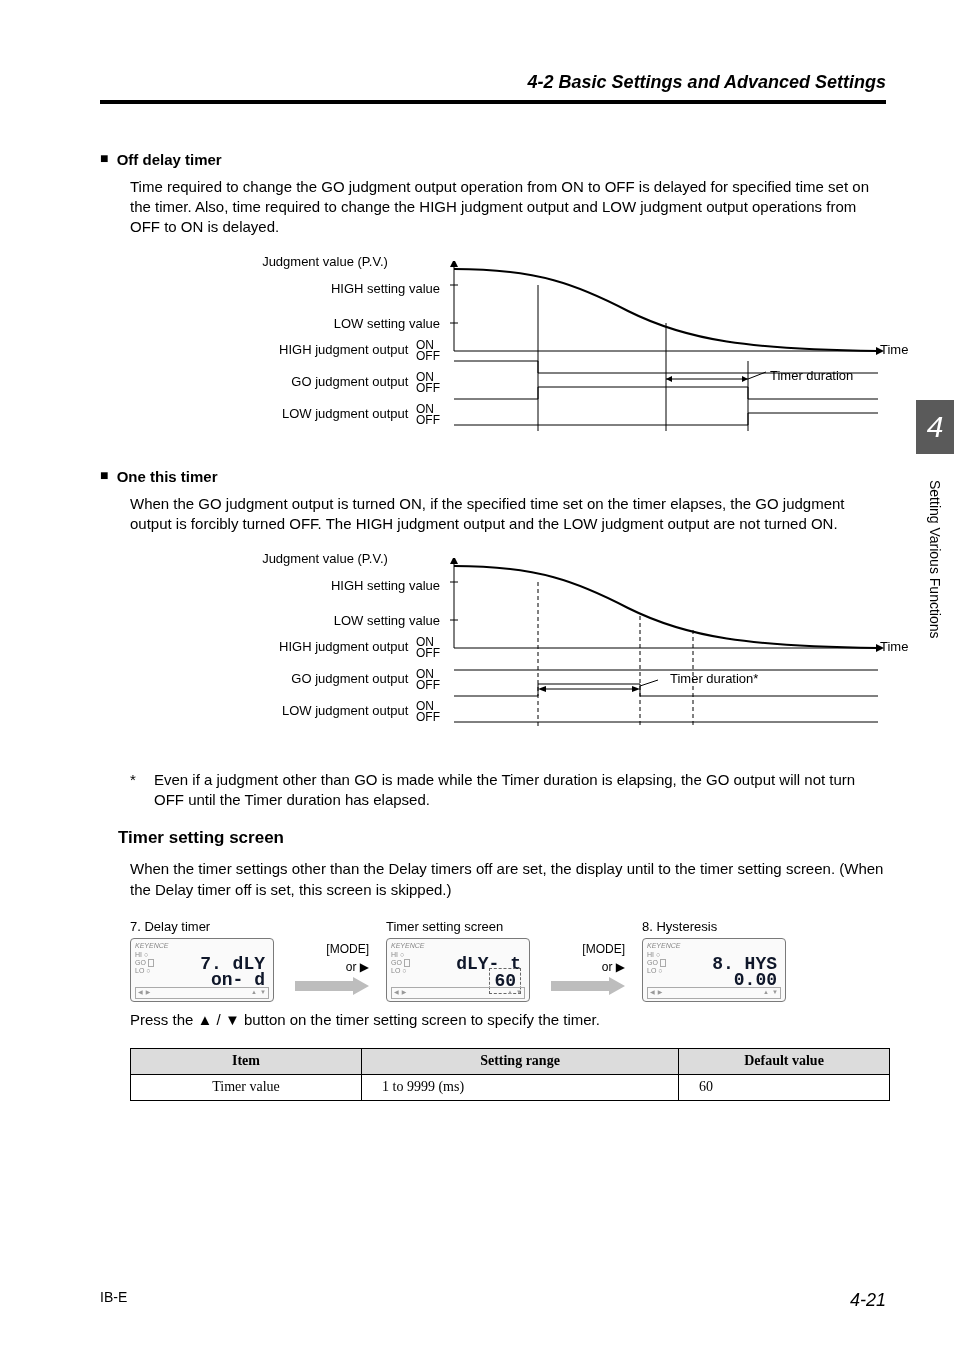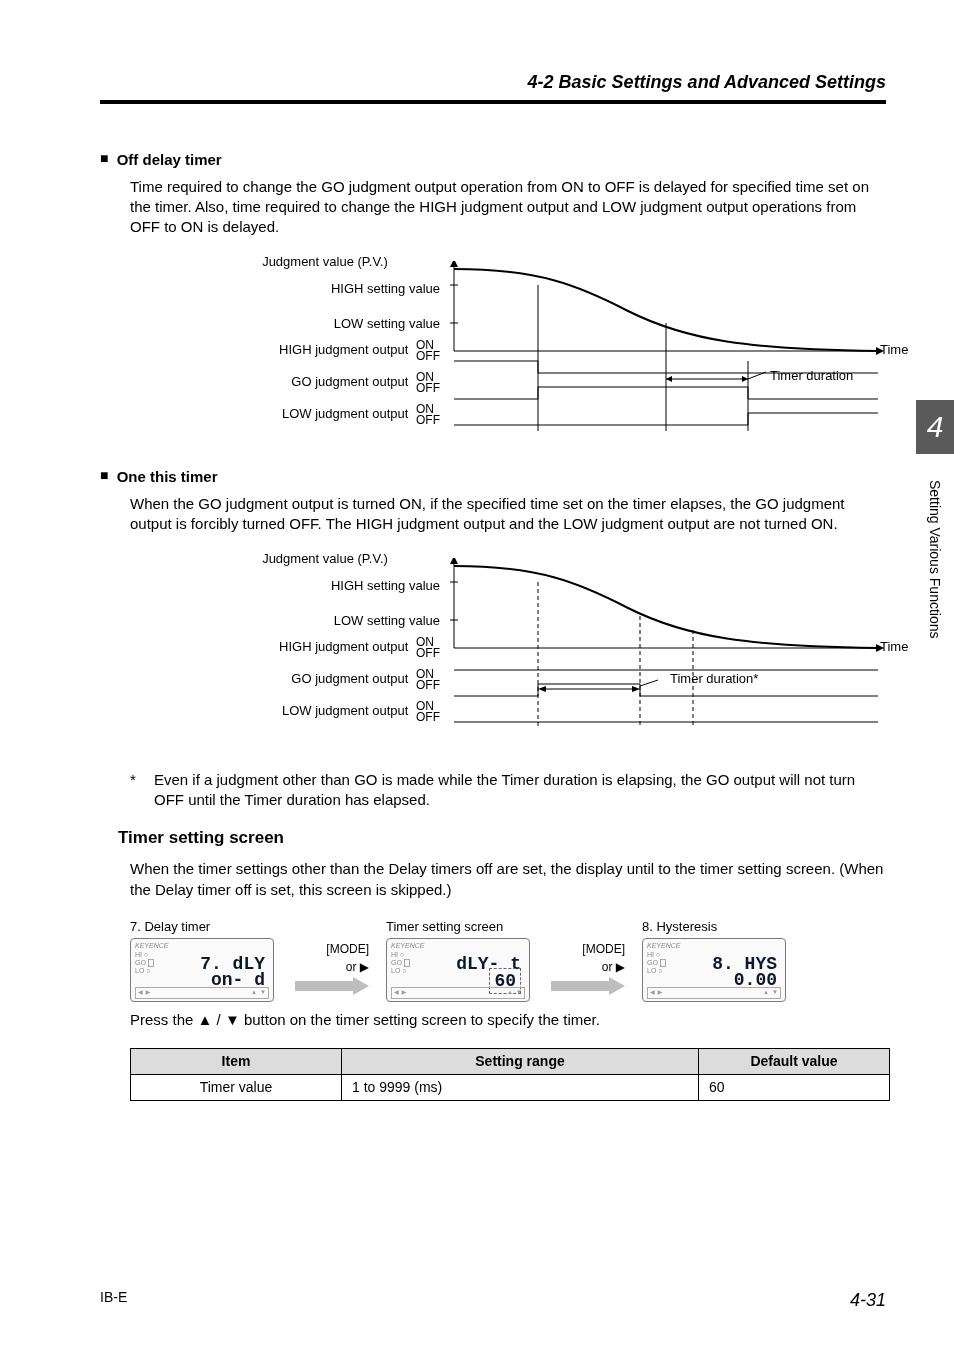--- a/index.html
+++ b/index.html
@@ -184,21 +184,22 @@
   .note .ast { width: 24px; flex: 0 0 24px; }
   
   table.sett {
     border-collapse: collapse;
     width: 760px;
     margin: 8px 0 0 30px;
     font-size: 14px;
   }
   table.sett th, table.sett td {
     border: 1px solid #000;
-    padding: 3px 10px;
+    padding: 3px 20px;
+    font-family: Liberation Serif, serif;
   }
   table.sett th {
     background: #dcdcdc;
     text-align: center;
     font-weight: bold;
   }
   table.sett td.left { text-align: left; }
   table.sett td.c { text-align: center; }
   
   .footer {
@@ -434,15 +435,15 @@
     <tr>
       <td class="c">Timer value</td>
       <td class="left">1 to 9999 (ms)</td>
       <td class="left">60</td>
     </tr>
   </tbody>
     </table>
 
   <div class="footer">
     <span>IB-E</span>
-    <span class="pg">4-31</span>
+    <span class="pg">4-21</span>
   </div>
 </div>
 
 </body></html>

